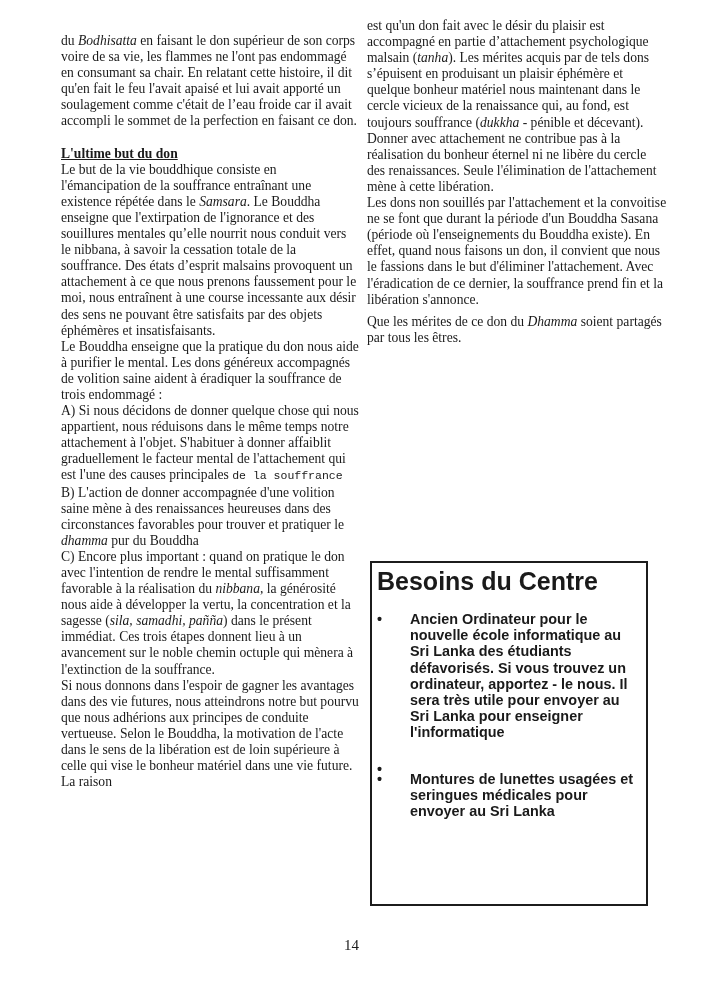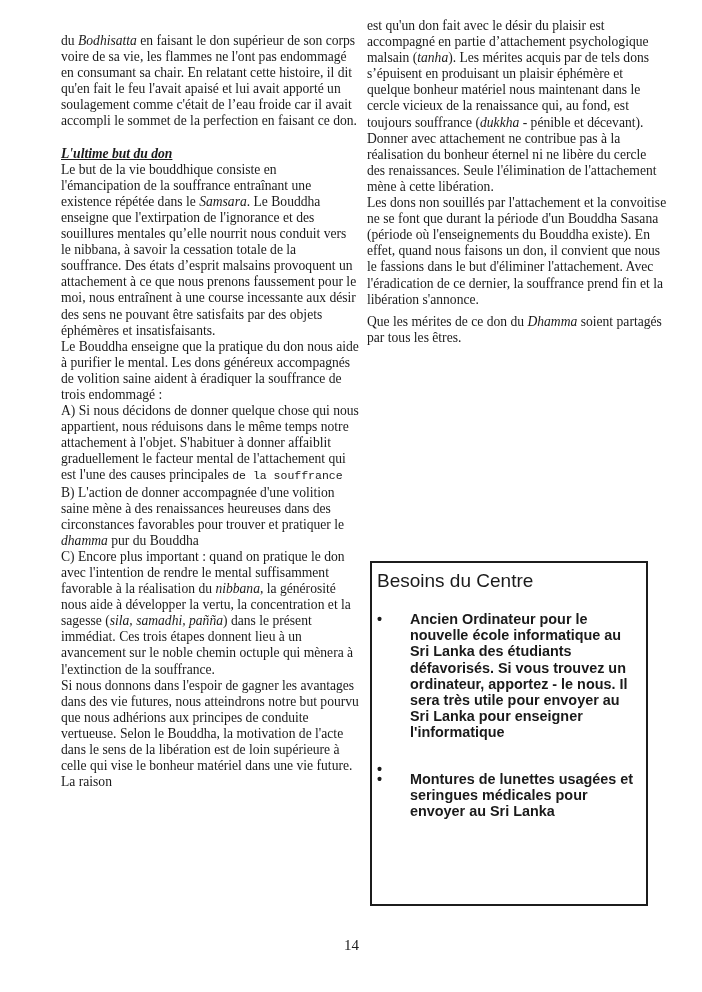--- a/index.html
+++ b/index.html
@@ -9,31 +9,31 @@
   }
   .col {
     position: absolute; font-size: 13.6px; line-height: 16.1px;
   }
   .col-left { left: 61px; top: 33px; width: 298px; }
   .col-right { left: 367px; top: 18px; width: 300px; }
   p { margin: 0; }
   .gap-md { }
   .gap-sm { margin-top: 6px; }
   .section-heading {
-    font-weight: bold; font-style: italic; text-decoration: underline;
+    font-weight: bold; text-decoration: underline;
     margin-top: 16px; margin-bottom: 0;
   }
   .small { font-size: 11.5px; font-family: Liberation Mono, monospace; }
   .needs-box {
     position: absolute; left: 370px; top: 561px; width: 278px; height: 345px;
     border: 2px solid #1c1c1c; box-sizing: border-box;
     font-family: "Liberation Sans", sans-serif; color: #1a1a1a;
   }
   .needs-title {
-    font-size: 19px; font-weight: normal; margin: 6px 0 0 5px; line-height: 24px;
+    font-size: 25px; font-weight: bold; margin: 6px 0 0 5px; line-height: 24px;
   }
   .needs-item { position: relative; margin-top: 20px; padding-left: 38px; padding-right: 4px;
     font-size: 14.4px; font-weight: bold; line-height: 16.2px; }
   .needs-item.first { margin-top: 18px; }
   .needs-item.third { margin-top: 30px; }
   .needs-item.italic .needs-text { font-style: italic; }
   .bullet { position: absolute; left: 5px; top: 0; font-weight: bold; }
   .page-number {
     position: absolute; left: 344px; top: 937px; font-size: 15px;
     font-family: "Liberation Serif", serif;

